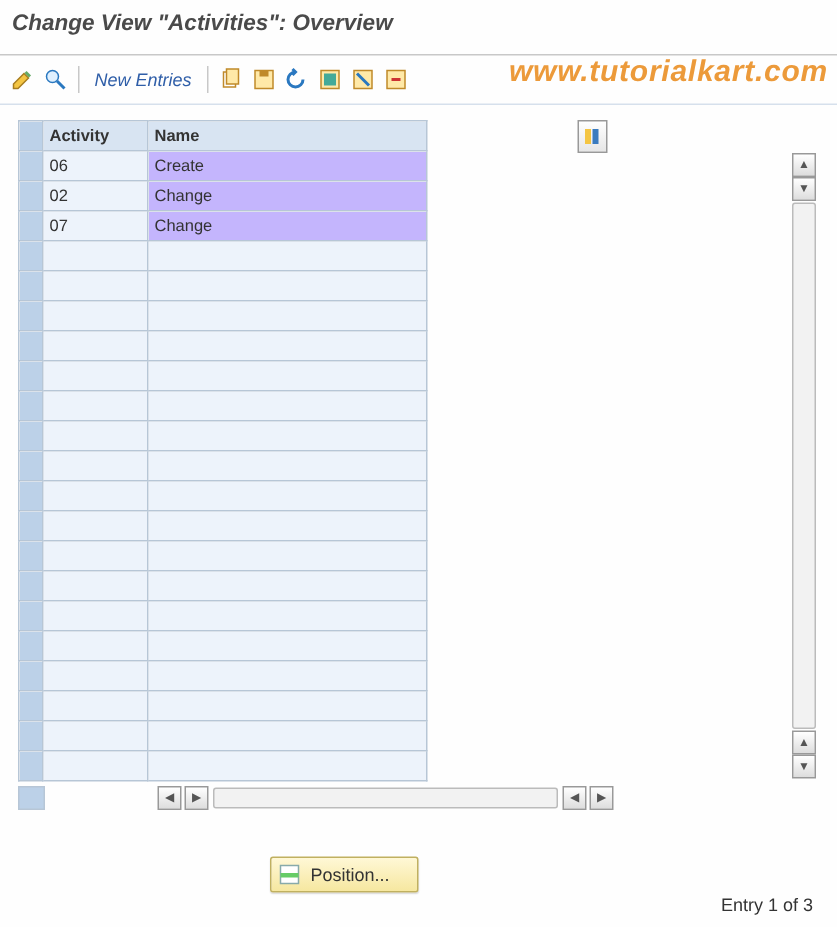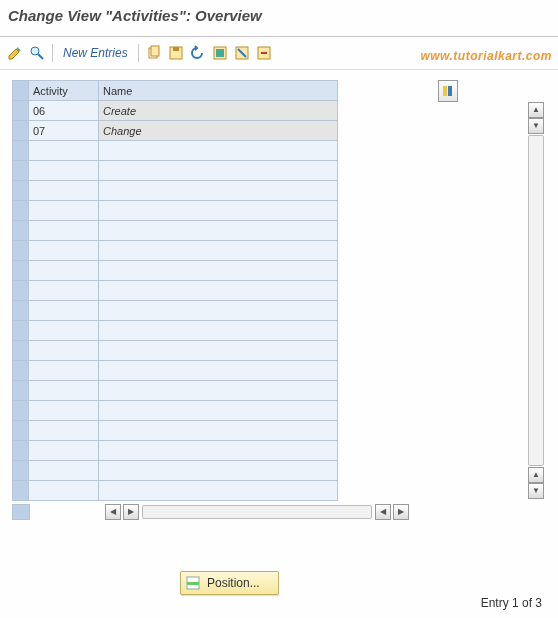--- a/index.html
+++ b/index.html
@@ -5,32 +5,32 @@
   html,body{margin:0;padding:0;font-family:Arial,Helvetica,sans-serif;font-size:12px;background:#fefefe;color:#333;}
   .frame{width:558px;height:618px;position:relative;background:#fefefe;}
   
   .title-bar{height:28px;line-height:28px;padding:2px 8px 6px 8px;font-size:15px;font-weight:bold;font-style:italic;color:#4a4a4a;border-bottom:1px solid #c8c8c8;}
   
   .toolbar{height:24px;display:flex;align-items:center;gap:4px;padding:4px 6px;border-bottom:1px solid #d6e0ec;position:relative;font-style:italic;}
   .tb-icon{width:18px;height:18px;display:inline-flex;align-items:center;justify-content:center;}
   .tb-icon svg{width:16px;height:16px;}
   .tb-text{color:#2f5ea8;font-size:12px;padding:0 4px;cursor:default;}
   .sep{width:1px;height:18px;background:#c8c8c8;margin:0 2px;}
-  .watermark{position:absolute;right:6px;top:12px;font-weight:bold;letter-spacing:0.5px;color:#ec9a3a;font-size:12px;font-family:Arial;}
+  .watermark{position:absolute;right:6px;top:0;font-weight:bold;letter-spacing:0.5px;color:#ec9a3a;font-size:20px;font-family:Arial;}
   
   .grid-area{padding:10px 8px 4px 12px;position:relative;}
   .grid-wrap{display:flex;}
   .grid{border-collapse:collapse;table-layout:fixed;}
   .grid th,.grid td{border:1px solid #b7c6d6;height:20px;font-size:11px;text-align:left;padding:0 4px;box-sizing:border-box;overflow:hidden;}
-  .grid th{background:#d8e4f2;color:#333;font-weight:normal;}
+  .grid th{background:#d8e4f2;color:#333;font-weight:bold;}
   .sel-col{width:16px;min-width:16px;background:#bcd1e8 !important;border:1px solid #9db5d0;}
   .col-activity{width:70px;}
-  .col-name{width:239px;}
+  .col-name{width:186px;}
   .grid td{background:#edf3fb;}
-  .grid tr.has .col-name-cell{background:#e5e5e5;font-style:italic;}
+  .grid tr.has .col-name-cell{background:#c4b5fd;}
   .grid tr.has td{color:#333;}
   
   .col-config{width:18px;height:20px;border:1px solid #999;background:linear-gradient(#fff,#e6e6e6);display:flex;align-items:center;justify-content:center;margin-left:auto;}
   .col-config svg{width:10px;height:10px;}
   .header-row{display:flex;align-items:stretch;}
   
   .vscroll{width:16px;display:flex;flex-direction:column;align-items:center;margin-left:104px;}
   .vs-btn{width:16px;height:16px;background:linear-gradient(#fff,#ddd);border:1px solid #999;display:flex;align-items:center;justify-content:center;box-sizing:border-box;}
   .vs-track{flex:1;width:14px;border:1px solid #bbb;background:#f2f2f2;margin:1px 0;border-radius:2px;}
   
@@ -121,20 +121,25 @@
               </tr>
             </thead>
             <tbody id="grid-body">
                 <tr class="has">
                   <td class="sel-col"></td>
                   <td class="col-activity">06</td>
                   <td class="col-name col-name-cell">Create</td>
                 </tr>
                 <tr class="has">
                   <td class="sel-col"></td>
+                  <td class="col-activity">02</td>
+                  <td class="col-name col-name-cell">Change</td>
+                </tr>
+                <tr class="has">
+                  <td class="sel-col"></td>
                   <td class="col-activity">07</td>
                   <td class="col-name col-name-cell">Change</td>
                 </tr>
                 <tr>
                   <td class="sel-col"></td>
                   <td class="col-activity"></td>
                   <td class="col-name"></td>
                 </tr>
                 <tr>
                   <td class="sel-col"></td>

